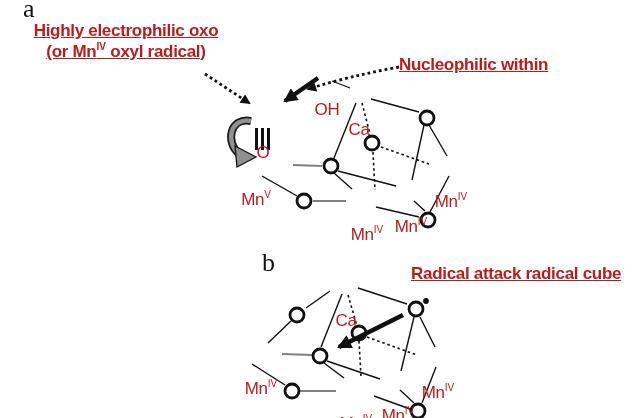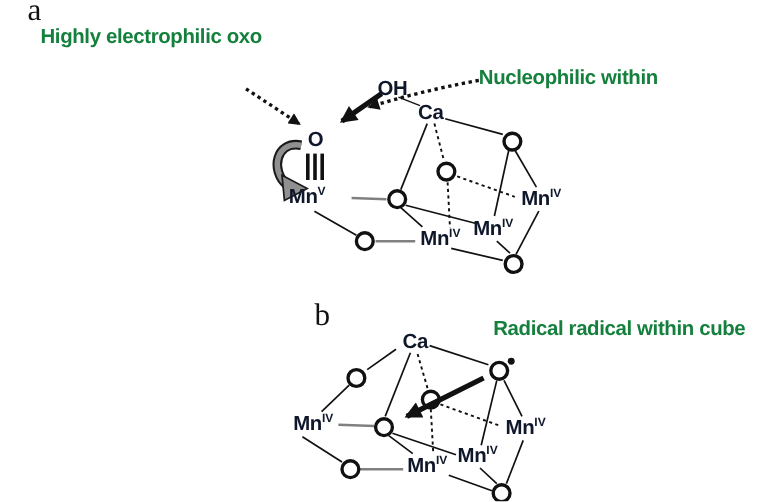--- a/index.html
+++ b/index.html
@@ -1,23 +1,23 @@
 <!DOCTYPE html>
 <html><head>
 <meta charset="utf-8">
 <style>
   html,body{margin:0;padding:0;background:#fff;}
   #canvas{
     position:relative;width:636px;height:418px;background:#ffffff;overflow:hidden;
     font-family:"Liberation Sans", sans-serif;color:#111;
   }
   #canvas svg{position:absolute;left:0;top:0;}
-  .lbl{position:absolute;font-weight:700;font-size:17px;letter-spacing:-0.3px;white-space:nowrap;color:#15803d;}
+  .lbl{position:absolute;font-weight:700;font-size:17px;letter-spacing:-0.3px;white-space:nowrap;color:#b91c1c;text-decoration:underline;}
   .panel-letter{position:absolute;font-family:"Liberation Serif", serif;font-weight:400;font-size:26px;color:#111;letter-spacing:0;}
-  .atom{position:absolute;transform:translate(-50%,-50%);font-weight:700;font-size:17px;white-space:nowrap;color:#0f172a;letter-spacing:-0.3px;}
+  .atom{position:absolute;transform:translate(-50%,-50%);font-weight:400;font-size:17px;white-space:nowrap;color:#b91c1c;letter-spacing:-0.3px;margin-top:36px;}
   sup.ox{font-size:10px;vertical-align:super;line-height:0;letter-spacing:0;}
   .headline-block{position:absolute;left:8px;top:21px;width:236px;text-align:center;line-height:1.22;}
 </style>
 </head>
 <body>
 
 <div id="canvas">
 
   <svg width="636" height="418" viewBox="0 0 636 418">
     <defs>
@@ -106,35 +106,36 @@
       <circle cx="426" cy="301" r="2.9" fill="#111" stroke="none"></circle>
     </g>
 
     <line x1="403" y1="315" x2="339" y2="347" stroke="#111" stroke-width="4.4" marker-end="url(#headBold)"></line>
   </svg>
 
   <span class="panel-letter" style="left:23px;top:-6px;">a</span>
 
   <div class="headline-block lbl">
     <span>Highly electrophilic oxo</span><br>
+    <span><span>(or Mn</span><sup class="ox">IV</sup><span> oxyl radical)</span></span>
   </div>
 
   <span class="lbl" style="left:399px;top:55px;">Nucleophilic within</span>
 
   <span class="atom" style="left:327px;top:74px;">OH</span>
   <span class="atom" style="left:359px;top:94px;">Ca</span>
   <span class="atom" style="left:263px;top:117px;">O</span>
 
   <span class="atom" style="left:256px;top:164px;"><span>Mn</span><sup class="ox">V</sup></span>
   <span class="atom" style="left:451px;top:166px;"><span>Mn</span><sup class="ox">IV</sup></span>
   <span class="atom" style="left:411px;top:191px;"><span>Mn</span><sup class="ox">IV</sup></span>
   <span class="atom" style="left:367px;top:199px;"><span>Mn</span><sup class="ox">IV</sup></span>
 
   <span class="panel-letter" style="left:262px;top:248px;">b</span>
-  <span class="lbl" style="left:411px;top:264px;">Radical radical within cube</span>
+  <span class="lbl" style="left:411px;top:264px;">Radical attack radical cube</span>
 
   <span class="atom" style="left:346px;top:285px;">Ca</span>
   <span class="atom" style="left:261px;top:353px;"><span>Mn</span><sup class="ox">IV</sup></span>
   <span class="atom" style="left:438px;top:357px;"><span>Mn</span><sup class="ox">IV</sup></span>
   <span class="atom" style="left:398px;top:380px;"><span>Mn</span><sup class="ox">IV</sup></span>
   <span class="atom" style="left:356px;top:388px;"><span>Mn</span><sup class="ox">IV</sup></span>
 
 </div>
 
 </body></html>

